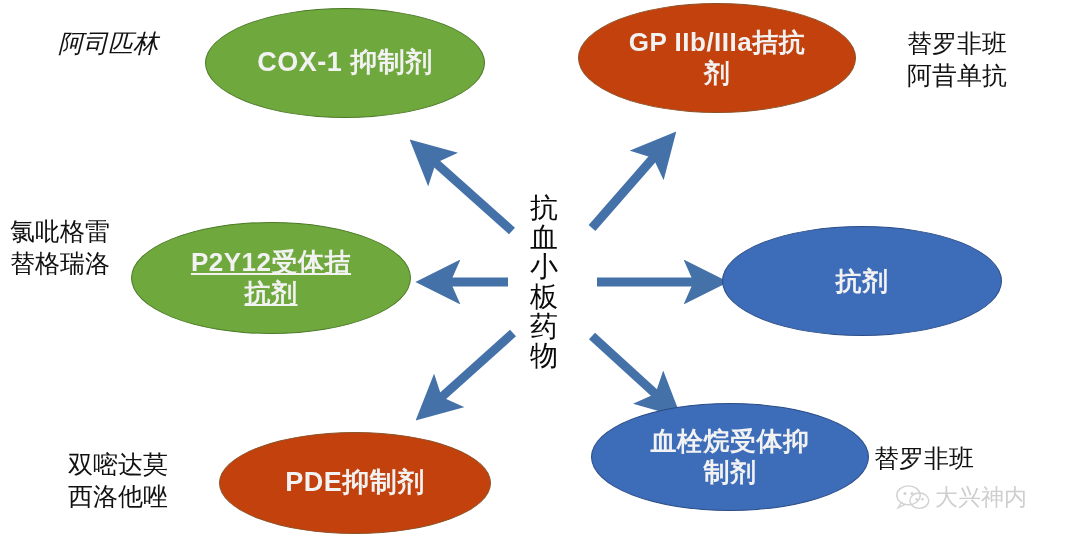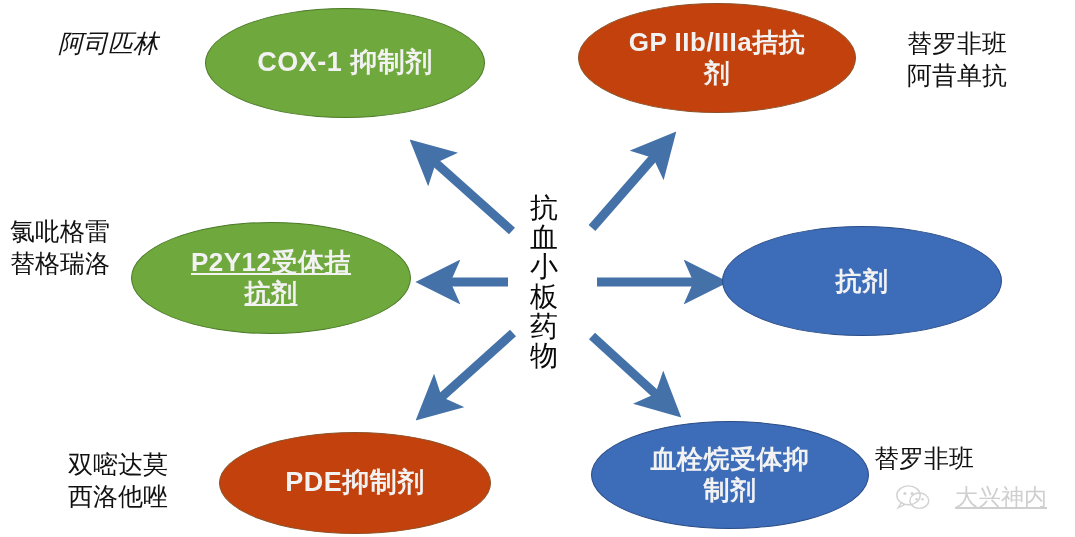--- a/index.html
+++ b/index.html
@@ -72,26 +72,25 @@
     position: absolute;
     left: 0;
     top: 0;
     width: 1075px;
     height: 537px;
   }
   .watermark {
     position: absolute;
     display: flex;
     align-items: center;
-    gap: 24px;
+    gap: 4px;
     color: #cfcfcf;
     font-size: 23px;
     white-space: nowrap;
     font-family: "DejaVu Sans", "Liberation Sans", sans-serif;
-    text-decoration: underline;
   }
   .wm-icon {
     width: 36px;
     height: 30px;
   }
 </style>
 </head>
 <body>
 
 <div id="canvas">
@@ -137,21 +136,21 @@
   <div class="ellipse blue" style="left:722px; top:226px; width:280px; height:110px; font-size:26px;">
     <span>
       <i style="font-style:normal;display:block;">抗剂</i>
     </span>
   </div>
 
   <div class="ellipse orange" style="left:219px; top:432px; width:272px; height:102px; font-size:27px;">
     <span>PDE抑制剂</span>
   </div>
 
-  <div class="ellipse blue" style="left:591px; top:421px; width:278px; height:108px; font-size:26px;">
+  <div class="ellipse blue" style="left:591px; top:403px; width:278px; height:108px; font-size:26px;">
     <span>
       <i style="font-style:normal;display:block;">血栓烷受体抑</i>
       <i style="font-style:normal;display:block;">制剂</i>
     </span>
   </div>
 
   <div class="center-label" style="left:527px; top:193px; width:34px;">
     <i>抗</i>
     <i>血</i>
     <i>小</i>

